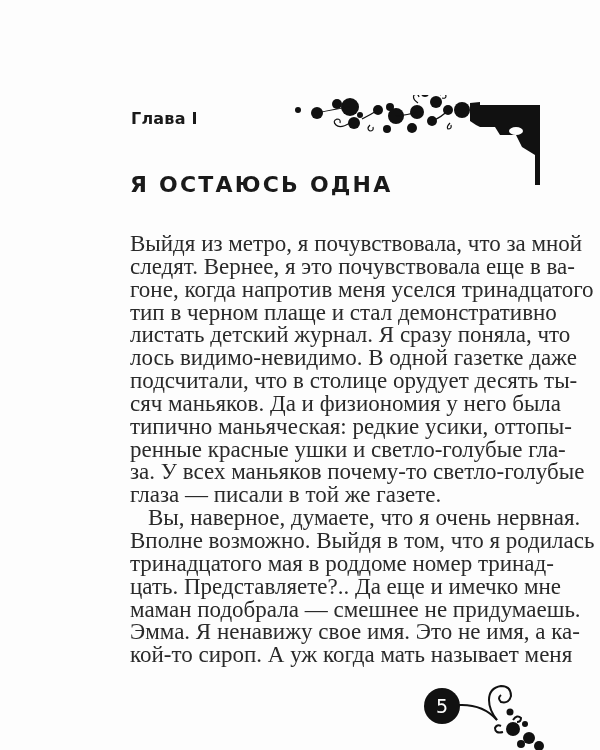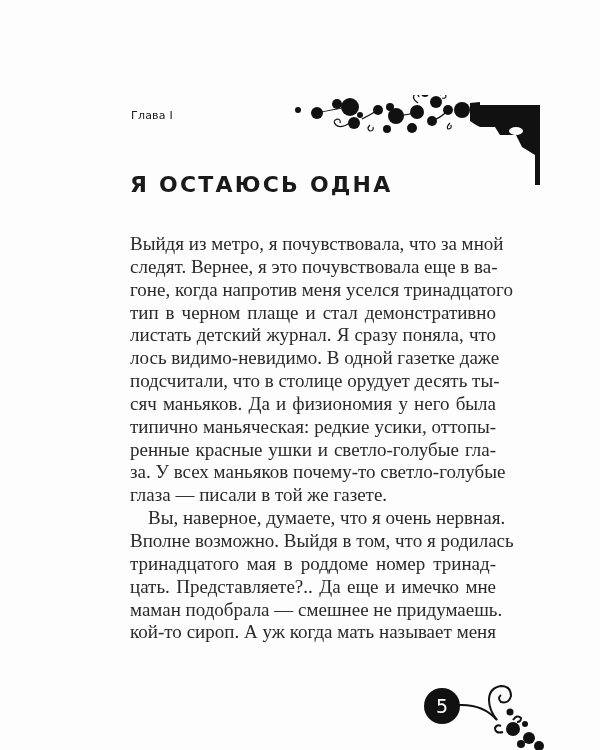--- a/index.html
+++ b/index.html
@@ -1,30 +1,30 @@
 <!DOCTYPE html>
 <html><head>
   <meta charset="utf-8">
   <style>
     html, body { margin: 0; padding: 0; }
     body { width: 600px; height: 750px; background: #ffffff; position: relative; overflow: hidden; }
     .page { position: absolute; left: 0; top: 0; width: 600px; height: 750px; background: #fdfdfd; }
     .chapter-label {
       position: absolute; left: 131px; top: 109px;
-      font-family: "DejaVu Sans", sans-serif; font-weight: normal; font-size: 11px;
+      font-family: "DejaVu Sans", sans-serif; font-weight: bold; font-size: 16px;
       color: #1a1a1a; letter-spacing: 0.2px;
     }
     .chapter-title {
       position: absolute; left: 130px; top: 172px;
       font-family: "DejaVu Sans", sans-serif; font-weight: bold; font-size: 22px;
       color: #1a1a1a; letter-spacing: 2.2px;
     }
     .body-text {
       position: absolute; left: 130px; top: 233px; width: 366px;
-      font-family: "Liberation Serif", serif; font-size: 19px; line-height: 22.85px;
+      font-family: "Liberation Serif", serif; font-size: 23px; line-height: 22.85px;
       color: #2a2a2a;
     }
     .line { display: block; text-align: justify; text-align-last: justify; white-space: nowrap; height: 22.85px; }
     .line.last { text-align-last: left; }
     .line.indent { padding-left: 18px; }
     .ornament-gun { position: absolute; left: 290px; top: 95px; width: 250px; height: 110px; }
     .page-number-wrap { position: absolute; left: 424px; top: 688px; width: 36px; height: 36px; }
     .page-number {
       width: 36px; height: 36px; border-radius: 50%; background: #111;
       color: #fff; font-family: "DejaVu Sans", sans-serif; font-size: 19px;
@@ -89,20 +89,21 @@
     <span class="line">сяч маньяков. Да и физиономия у него была</span>
     <span class="line">типично маньяческая: редкие усики, оттопы-</span>
     <span class="line">ренные красные ушки и светло-голубые гла-</span>
     <span class="line">за. У всех маньяков почему-то светло-голубые</span>
     <span class="line last">глаза — писали в той же газете.</span>
     <span class="line indent">Вы, наверное, думаете, что я очень нервная.</span>
     <span class="line">Вполне возможно. Выйдя в том, что я родилась</span>
     <span class="line">тринадцатого мая в роддоме номер тринад-</span>
     <span class="line">цать. Представляете?.. Да еще и имечко мне</span>
     <span class="line">маман подобрала — смешнее не придумаешь.</span>
+    <span class="line">Эмма. Я ненавижу свое имя. Это не имя, а ка-</span>
     <span class="line">кой-то сироп. А уж когда мать называет меня</span>
   </div>
 
   <svg class="ornament-corner" viewBox="0 0 90 70">
     <g fill="none" stroke="#111" stroke-width="2">
       <path d="M4 25 Q28 24 42 40"></path>
       <path d="M42 40 Q34 30 34 20 Q34 8 46 6 Q56 6 56 16 Q54 24 46 22 Q42 18 46 15"></path>
       <path d="M48 52 Q40 54 40 48 Q42 44 46 46"></path>
       <path d="M58 40 Q62 34 66 38 Q66 42 62 42"></path>
     </g>

